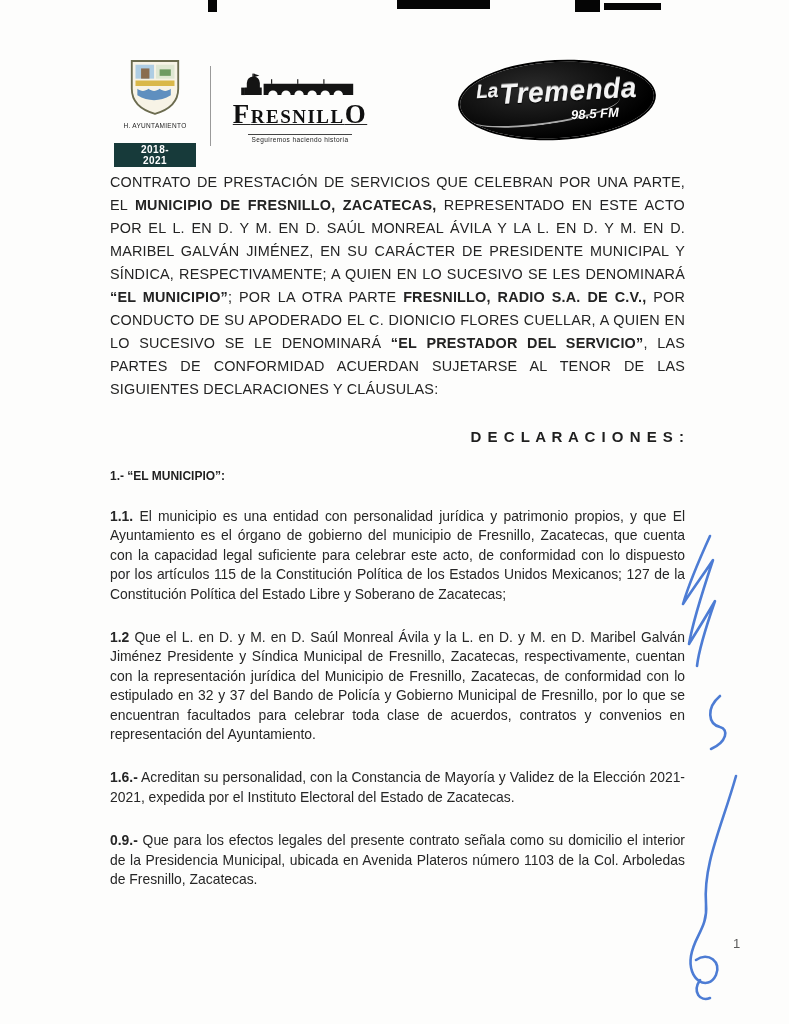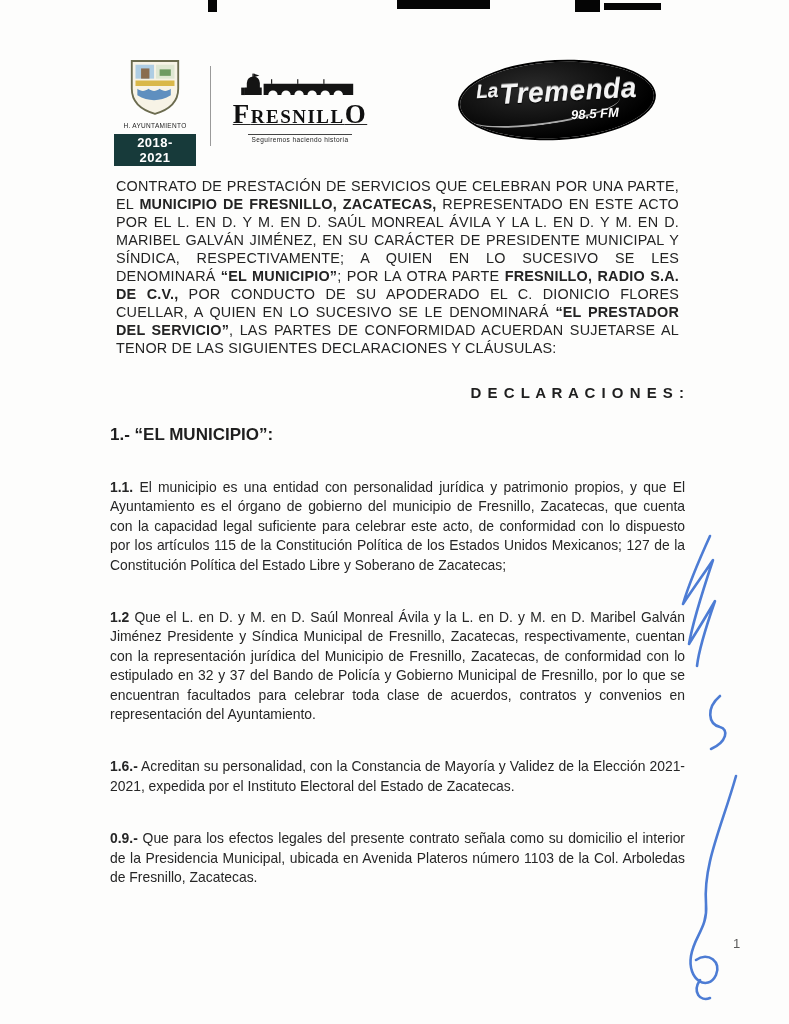--- a/index.html
+++ b/index.html
@@ -15,22 +15,22 @@
   
   .mark{position:absolute;background:#050505;}
   .m1{left:208px;top:0;width:9px;height:12px;}
   .m2{left:397px;top:0;width:93px;height:9px;}
   .m3{left:575px;top:0;width:25px;height:12px;}
   .m4{left:604px;top:3px;width:57px;height:7px;}
 
   
   .crest{position:absolute;left:114px;top:58px;width:82px;text-align:center;}
   .crest-caption{font-size:6.5px;letter-spacing:.3px;color:#1c1c1c;margin-top:2px;white-space:nowrap;}
-  .crest-years{display:inline-block;background:#173a3a;color:#fff;font-size:13px;font-weight:bold;
-    padding:1px 17px;margin-top:5px;letter-spacing:.5px;}
+  .crest-years{display:inline-block;background:#173a3a;color:#fff;font-size:10px;font-weight:bold;
+    padding:1px 17px;margin-top:14px;letter-spacing:.5px;}
   .logo-divider{position:absolute;left:210px;top:66px;width:1px;height:80px;background:#9a9a9a;}
   .fresnillo{position:absolute;left:230px;top:68px;width:140px;text-align:center;text-decoration:underline;}
   .fres-word{font-family:"Liberation Serif", serif;color:#101010;line-height:1;margin-top:1px;
     letter-spacing:1.5px;font-weight:600;}
   .fres-word .cap{font-size:27px;}
   .fres-word .mid{font-size:19px;}
   .fres-tagline{font-size:6.5px;color:#242424;letter-spacing:.4px;margin-top:2px;
     border-top:1px solid #444;display:inline-block;padding:1px 4px 0;}
   .radio{position:absolute;left:460px;top:62px;}
   .radio-oval{width:194px;height:76px;border-radius:50%;
@@ -42,27 +42,27 @@
     border-bottom:2px solid rgba(255,255,255,.65);border-radius:50%;transform:rotate(-5deg);}
   .radio-word{font-style:italic;font-weight:bold;color:#f4f4f4;line-height:1;z-index:2;
     text-shadow:0 1px 1px #000, 0 -1px 0 #8a8a8a;white-space:nowrap;}
   .r-la{font-size:19px;vertical-align:7px;margin-right:1px;}
   .r-main{font-size:28px;letter-spacing:.5px;}
   .radio-freq{font-style:italic;font-weight:bold;color:#fff;font-size:13px;z-index:2;
     align-self:flex-end;margin:2px 36px 0 0;text-shadow:0 1px 1px #000;}
 
   
   .doc{position:absolute;left:110px;top:171px;width:575px;}
-  .intro{margin:6px;font-size:14.4px;line-height:18px;text-align:justify;
+  .intro{margin:0;font-size:14.4px;line-height:23px;text-align:justify;
     letter-spacing:.2px;color:#232323;}
   .intro b{font-weight:700;}
   .decl-heading{margin:27px 0 0;text-align:right;font-size:15px;font-weight:bold;
     letter-spacing:1px;color:#1f1f1f;}
-  .section-heading{margin:24px 0 0;font-size:17px;font-weight:bold;color:#1f1f1f;}
-  .clause{margin:33px 0 0;font-size:13.9px;line-height:19.4px;text-align:justify;color:#262626;}
+  .section-heading{margin:24px 0 0;font-size:12px;font-weight:bold;color:#1f1f1f;}
+  .clause{margin:24px 0 0;font-size:13.9px;line-height:19.4px;text-align:justify;color:#262626;}
   .clause .cnum{font-weight:700;}
 
   
   .signature{position:absolute;left:648px;top:528px;}
 
   .page-number{position:absolute;left:733px;top:936px;font-size:13px;color:#5a5a5a;}
 </style>
 </head>
 <body>
 

